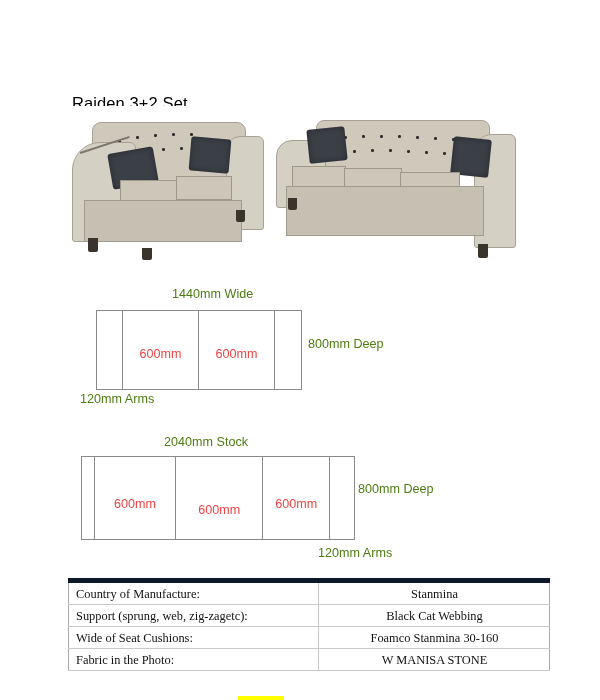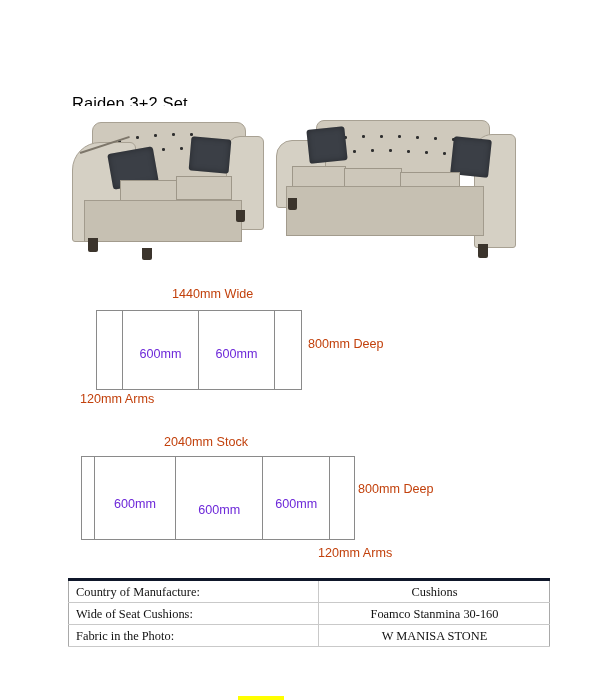--- a/index.html
+++ b/index.html
@@ -81,38 +81,38 @@
   .piping {
     position: absolute;
     background: #7d766a;
   }
 
   
   .dim-label {
     position: absolute;
     font-size: 12.6px;
     white-space: nowrap;
-    color: #c2410c;
+    color: #4d7c0f;
   }
   .dim-rect {
     position: absolute;
     border: 1px solid #8a8a8a;
     background: #ffffff;
     box-sizing: border-box;
     display: flex;
   }
   .dim-cell {
     box-sizing: border-box;
     border-right: 1px solid #8a8a8a;
     position: relative;
     display: flex;
     align-items: center;
     justify-content: center;
     font-size: 12.6px;
-    color: #6d28d9;
+    color: #ef4444;
   }
   .dim-cell:last-child { border-right: none; }
   .dim-cell.low { align-items: flex-end; padding-bottom: 28px; }
   .dim-cell.mid { align-items: flex-end; padding-bottom: 22px; }
 
   
   #spec-table {
     position: absolute;
     left: 68px;
     top: 578px;
@@ -124,21 +124,21 @@
   }
   #spec-table td {
     border: 1px solid #c9c9c9;
     padding: 3px 6px 3px 7px;
     height: 15px;
     line-height: 14px;
     white-space: nowrap;
   }
   #spec-table td.k { width: 236px; text-align: left; }
   #spec-table td.v { text-align: center; }
-  #spec-table tr:first-child td { border-top: 3px solid #0f172a; }
+  #spec-table tr:first-child td { border-top: 5px solid #0f172a; }
   #spec-table td:first-child { border-left: 1px solid #a9a9a9; }
   #spec-table td:last-child { border-right: 1px solid #a9a9a9; }
   .highlight-stub {
     position: absolute;
     left: 238px;
     top: 696px;
     width: 46px;
     height: 4px;
     background: #ffff00;
   }
@@ -247,21 +247,25 @@
 </div>
 
 <div class="dim-label" style="left:358px; top:482px;">800mm Deep</div>
 
 <div class="dim-label" style="left:318px; top:546px;">120mm Arms</div>
 
 <table id="spec-table">
   <tbody>
     <tr>
       <td class="k">Country of Manufacture:</td>
-      <td class="v">Cushions</td>
+      <td class="v">Stanmina</td>
+    </tr>
+    <tr>
+      <td class="k">Support (sprung, web, zig-zagetc):</td>
+      <td class="v">Black Cat Webbing</td>
     </tr>
     <tr>
       <td class="k">Wide of Seat Cushions:</td>
       <td class="v">Foamco Stanmina 30-160</td>
     </tr>
     <tr>
       <td class="k">Fabric in the Photo:</td>
       <td class="v">W MANISA STONE</td>
     </tr>
   </tbody>

